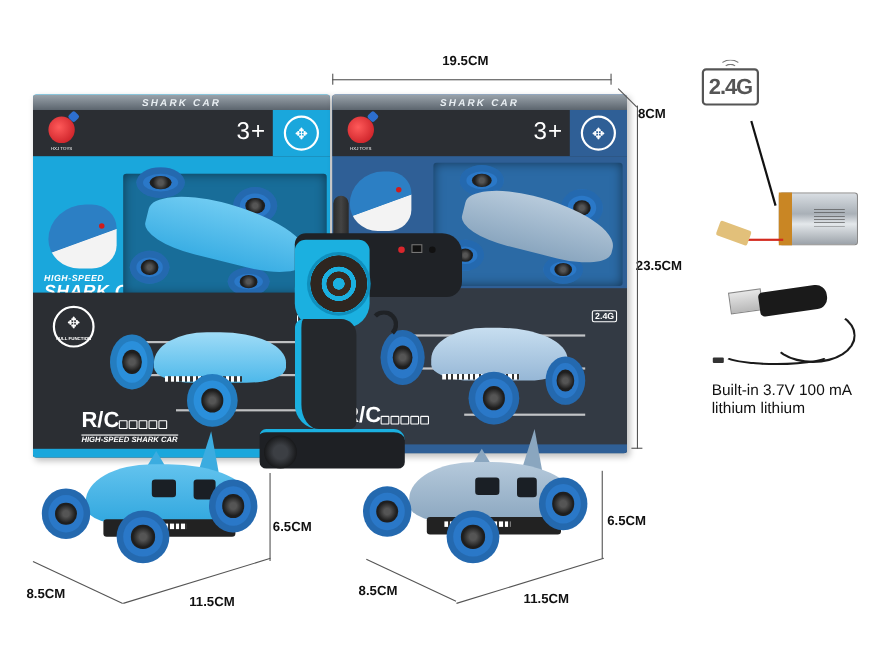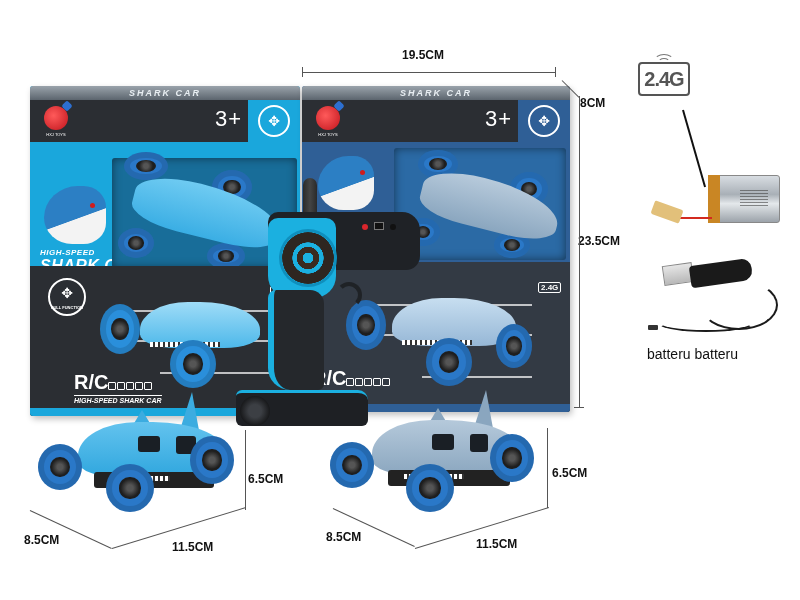--- a/index.html
+++ b/index.html
@@ -401,14 +401,15 @@
 
 <div>
   <div class="usb-plug"></div>
   <div class="usb-body"></div>
   <div class="usb-cable" style="left:700px; top:280px; width:78px; height:50px; border-color:transparent #1a1a1a #1a1a1a transparent;"></div>
   <div class="usb-cable" style="left:656px; top:312px; width:100px; height:20px; border-color:transparent transparent #1a1a1a transparent;"></div>
   <div class="usb-micro"></div>
 </div>
 
 <div class="battery-caption">
-  <div>batteru batteru</div>
+  <div>Built-in 3.7V 100 mA</div>
+  <div>lithium lithium</div>
 </div>
 
 </body></html>

